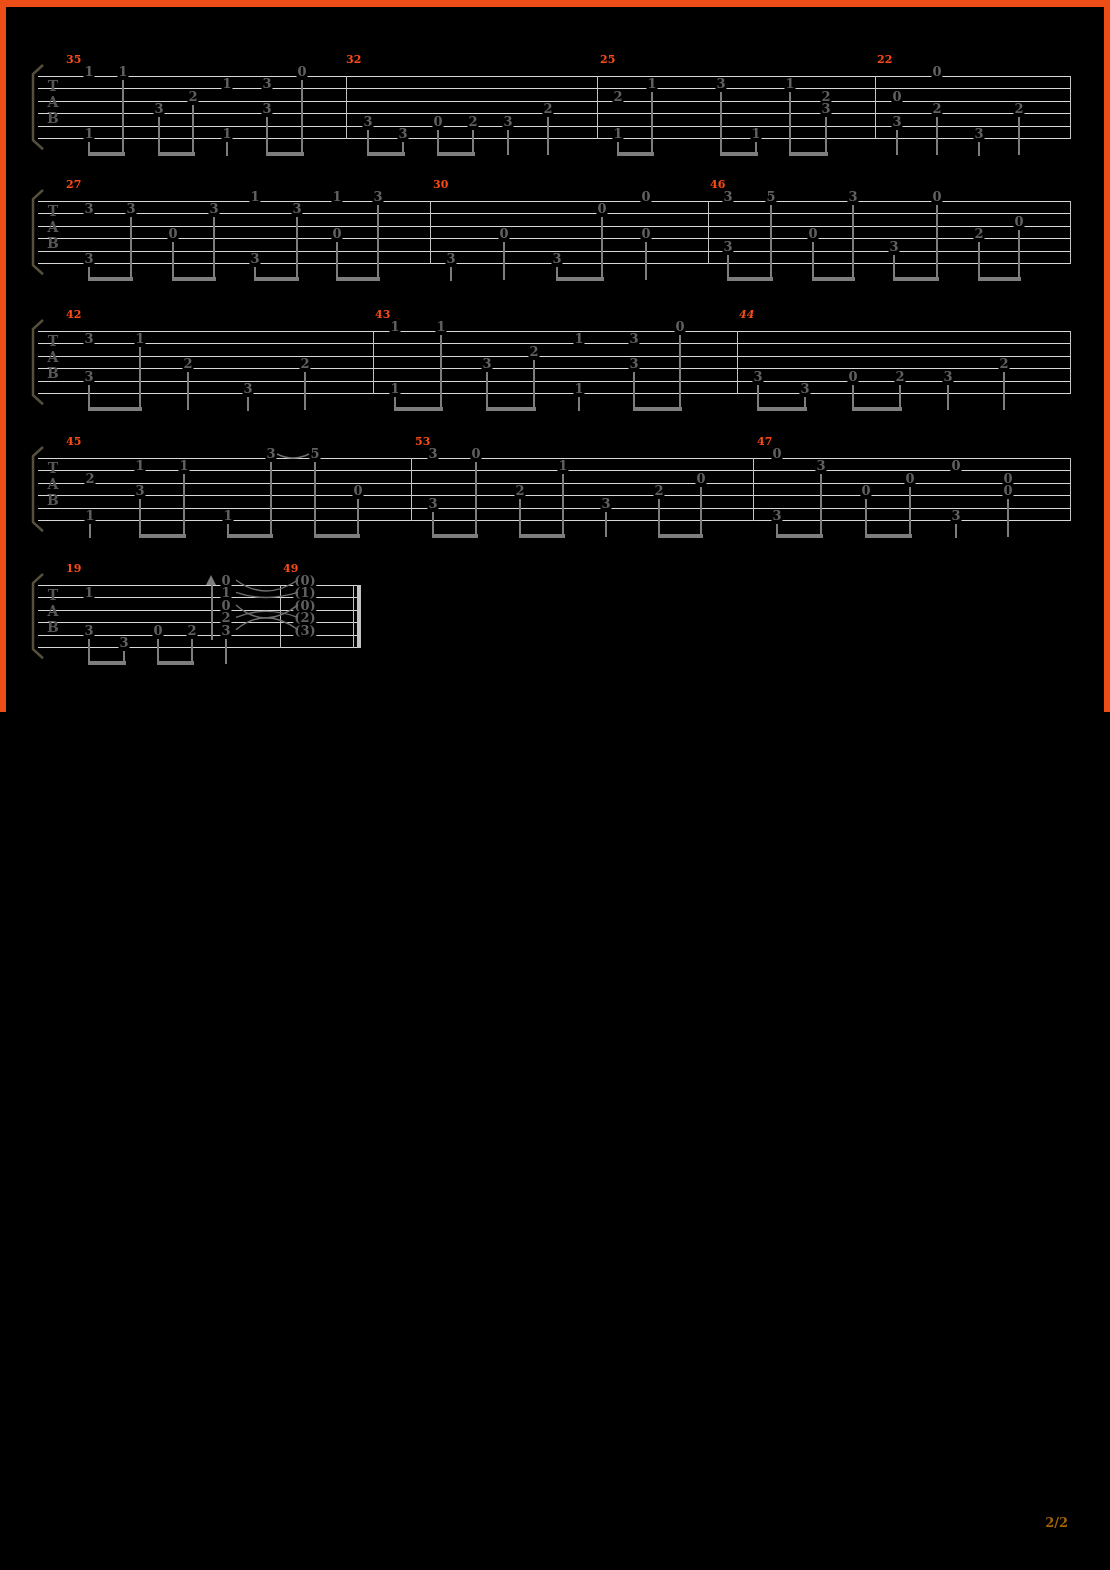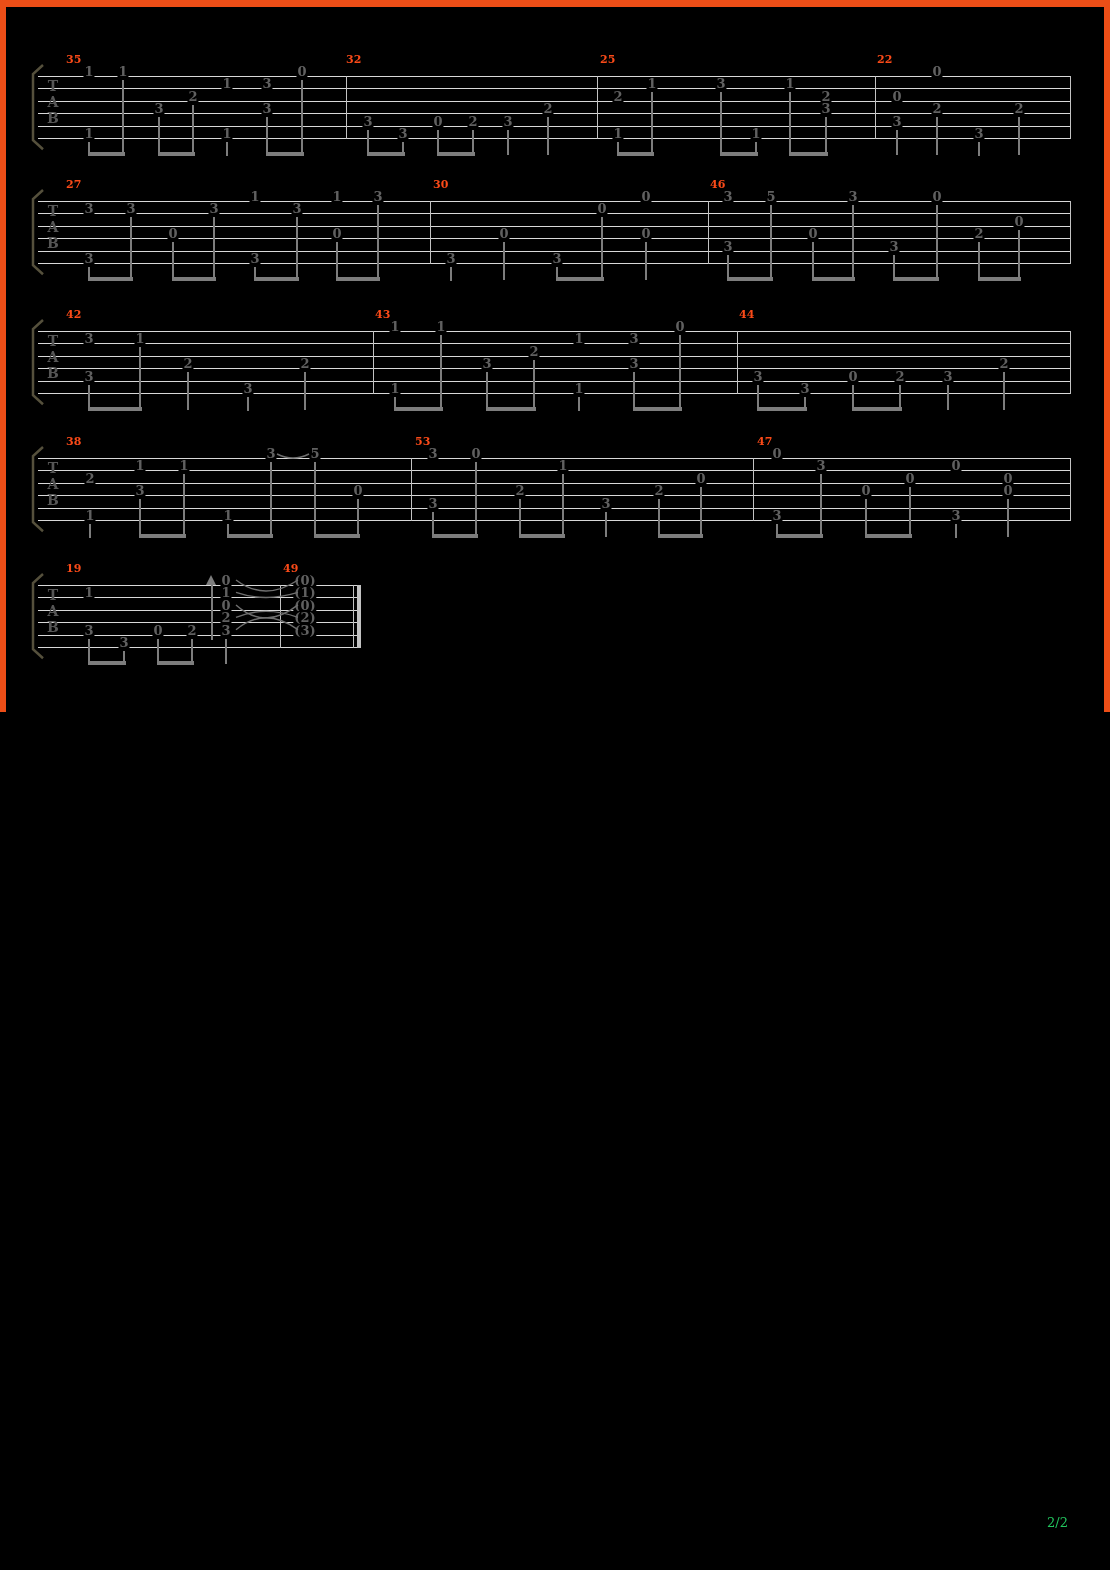--- a/index.html
+++ b/index.html
@@ -188,21 +188,21 @@
       <div class="staff-line" style="left: 38px; top: 343.45px; width: 1032px; background: rgb(216, 216, 216);"></div>
       <div class="staff-line" style="left: 38px; top: 355.9px; width: 1032px; background: rgb(216, 216, 216);"></div>
       <div class="staff-line" style="left: 38px; top: 368.35px; width: 1032px; background: rgb(216, 216, 216);"></div>
       <div class="staff-line" style="left: 38px; top: 380.8px; width: 1032px; background: rgb(216, 216, 216);"></div>
       <div class="staff-line" style="left: 38px; top: 393.25px; width: 1032px; background: rgb(216, 216, 216);"></div>
       <div class="barline" style="left: 373px; top: 331px; height: 63.25px; background: rgb(194, 194, 194);"></div>
       <div class="barline" style="left: 737px; top: 331px; height: 63.25px; background: rgb(194, 194, 194);"></div>
       <div class="barline" style="left: 1070px; top: 331px; height: 63.25px; background: rgb(194, 194, 194);"></div>
       <div class="mlabel" style="left: 66px; top: 308px; color: rgb(250, 74, 24);">42</div>
       <div class="mlabel" style="left: 375px; top: 308px; color: rgb(250, 74, 24);">43</div>
-      <div class="mlabel" style="left: 739px; top: 308px; color: rgb(250, 74, 24);">44</div>
+      <div class="mlabel" style="left: 739px; top: 308px; color: rgb(250, 74, 24); font-style: italic;">44</div>
       <svg class="svgabs" width="22" height="92" style="left: 26px; top: 318px;">
         <polyline points="17,2 7,11 7,77.25 17,86.25" fill="none" stroke="#55503c" stroke-width="2.5"></polyline>
       </svg>
       <div class="tabletter" style="left: 44px; top: 334px; color: rgb(86, 86, 86);">T</div>
       <div class="tabletter" style="left: 44px; top: 350px; color: rgb(86, 86, 86);">A</div>
       <div class="tabletter" style="left: 44px; top: 366px; color: rgb(86, 86, 86);">B</div>
       <div class="fret" style="left: 89px; top: 332.45px; color: rgb(96, 96, 96);">3</div>
       <div class="fret" style="left: 89px; top: 369.8px; color: rgb(96, 96, 96);">3</div>
       <div class="stem" style="left: 88px; top: 384.8px; height: 25.7px; background: rgb(125, 125, 125);"></div>
       <div class="fret" style="left: 140px; top: 332.45px; color: rgb(96, 96, 96);">1</div>
@@ -250,21 +250,21 @@
       <div class="beam" style="left: 852px; top: 406.5px; width: 50px; background: rgb(125, 125, 125);"></div>
       <div class="staff-line" style="left: 38px; top: 458px; width: 1032px; background: rgb(216, 216, 216);"></div>
       <div class="staff-line" style="left: 38px; top: 470.45px; width: 1032px; background: rgb(216, 216, 216);"></div>
       <div class="staff-line" style="left: 38px; top: 482.9px; width: 1032px; background: rgb(216, 216, 216);"></div>
       <div class="staff-line" style="left: 38px; top: 495.35px; width: 1032px; background: rgb(216, 216, 216);"></div>
       <div class="staff-line" style="left: 38px; top: 507.8px; width: 1032px; background: rgb(216, 216, 216);"></div>
       <div class="staff-line" style="left: 38px; top: 520.25px; width: 1032px; background: rgb(216, 216, 216);"></div>
       <div class="barline" style="left: 411px; top: 458px; height: 63.25px; background: rgb(194, 194, 194);"></div>
       <div class="barline" style="left: 753px; top: 458px; height: 63.25px; background: rgb(194, 194, 194);"></div>
       <div class="barline" style="left: 1070px; top: 458px; height: 63.25px; background: rgb(194, 194, 194);"></div>
-      <div class="mlabel" style="left: 66px; top: 435px; color: rgb(250, 74, 24);">38</div>
+      <div class="mlabel" style="left: 66px; top: 435px; color: rgb(250, 74, 24);">45</div>
       <div class="mlabel" style="left: 415px; top: 435px; color: rgb(250, 74, 24);">53</div>
       <div class="mlabel" style="left: 757px; top: 435px; color: rgb(250, 74, 24);">47</div>
       <svg class="svgabs" width="22" height="92" style="left: 26px; top: 445px;">
         <polyline points="17,2 7,11 7,77.25 17,86.25" fill="none" stroke="#55503c" stroke-width="2.5"></polyline>
       </svg>
       <div class="tabletter" style="left: 44px; top: 461px; color: rgb(86, 86, 86);">T</div>
       <div class="tabletter" style="left: 44px; top: 477px; color: rgb(86, 86, 86);">A</div>
       <div class="tabletter" style="left: 44px; top: 493px; color: rgb(86, 86, 86);">B</div>
       <div class="fret" style="left: 90px; top: 471.9px; color: rgb(96, 96, 96);">2</div>
       <div class="fret" style="left: 90px; top: 509.25px; color: rgb(96, 96, 96);">1</div>
@@ -365,14 +365,14 @@
       <div class="arrowline" style="left: 211px; top: 584px; height: 56px; background: rgb(125, 125, 125);"></div>
       <div class="arrowhead" style="left: 206px; top: 575px; border-bottom: 10px solid rgb(125, 125, 125);"></div>
       <svg class="svgabs" width="72" height="110" style="left: 234px; top: 570px;">
         <path d="M2,10 Q31,32 64,10" fill="none" stroke="#6f6f6f" stroke-width="1.4"></path>
         <path d="M2,22.450000000000045 Q31,32.450000000000045 64,22.450000000000045" fill="none" stroke="#6f6f6f" stroke-width="1.4"></path>
         <path d="M2,34.89999999999998 Q31,60.89999999999998 64,34.89999999999998" fill="none" stroke="#6f6f6f" stroke-width="1.4"></path>
         <path d="M2,47.35000000000002 Q31,35.35000000000002 64,47.35000000000002" fill="none" stroke="#6f6f6f" stroke-width="1.4"></path>
         <path d="M2,59.799999999999955 Q31,35.799999999999955 64,59.799999999999955" fill="none" stroke="#6f6f6f" stroke-width="1.4"></path>
       </svg>
     </div>
-  <span id="pagenum" style="color: #22c55e;">2/2</span>
+  <span id="pagenum" style="color: #a16207; font-weight: bold;">2/2</span>
 </div>
 
 </body></html>

